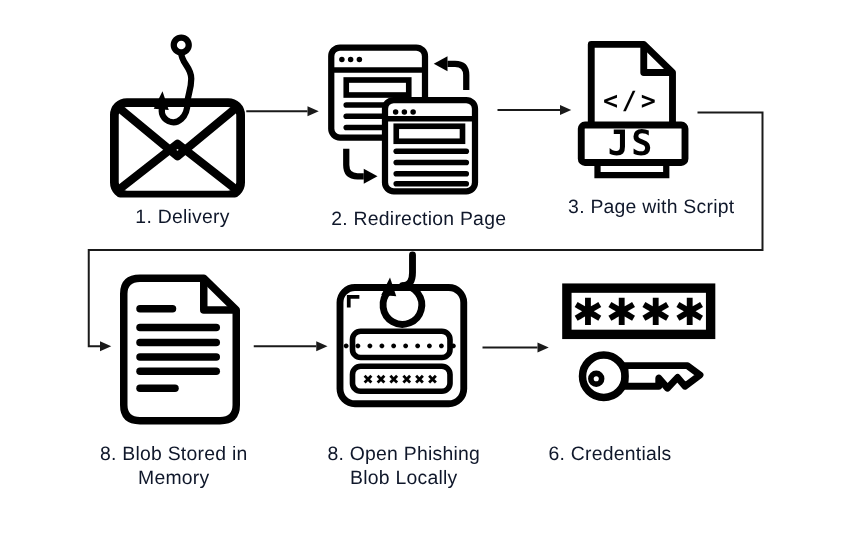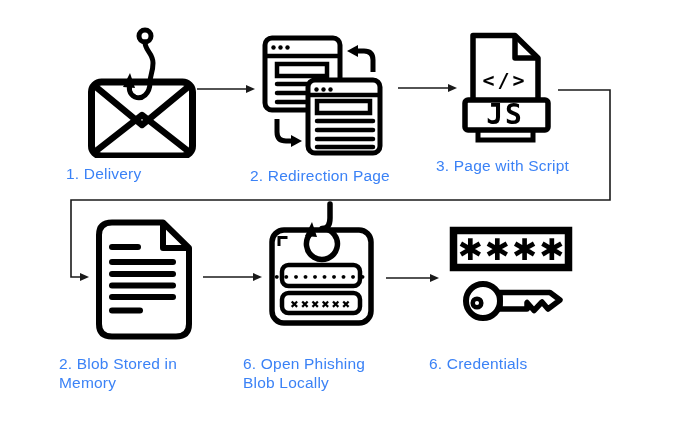--- a/index.html
+++ b/index.html
@@ -2,21 +2,21 @@
 <html><head>
 <meta charset="utf-8">
 <style>
   html,body{margin:0;padding:0;background:#fff;}
   #stage{
     position:relative;width:694px;height:447px;background:#fff;overflow:hidden;
     font-family:"Liberation Sans",sans-serif;
   }
   .icon-svg{position:absolute;}
   .flow-label{
-    position:absolute;text-align:left;color:#3b82f6;
+    position:absolute;text-align:center;color:#0f172a;
     font-size:15.5px;line-height:19px;letter-spacing:0.2px;
   }
   .ico-stroke{stroke:#000;fill:none;}
   .ico-fill{fill:#000;stroke:none;}
   .ico-white{fill:#fff;}
   svg text{fill:#000;}
   .mono-glyph{font-family:"DejaVu Sans Mono",monospace;font-weight:bold;}
   .sans-glyph{font-family:"DejaVu Sans",sans-serif;font-weight:bold;}
 </style>
 </head>
@@ -134,26 +134,26 @@
 
   <div class="flow-label" style="left:250px;top:166px;width:170px;">
     <div>2. Redirection Page</div>
   </div>
 
   <div class="flow-label" style="left:436px;top:156px;width:170px;">
     <div>3. Page with Script</div>
   </div>
 
   <div class="flow-label" style="left:59px;top:354px;width:160px;">
-    <div>2. Blob Stored in</div>
+    <div>8. Blob Stored in</div>
     <div>Memory</div>
   </div>
 
   <div class="flow-label" style="left:243px;top:354px;width:160px;">
-    <div>6. Open Phishing</div>
+    <div>8. Open Phishing</div>
     <div>Blob Locally</div>
   </div>
 
-  <div class="flow-label" style="left:429px;top:354px;width:160px;">
+  <div class="flow-label" style="left:408px;top:354px;width:160px;">
     <div>6. Credentials</div>
   </div>
 
 </div>
 
 </body></html>

